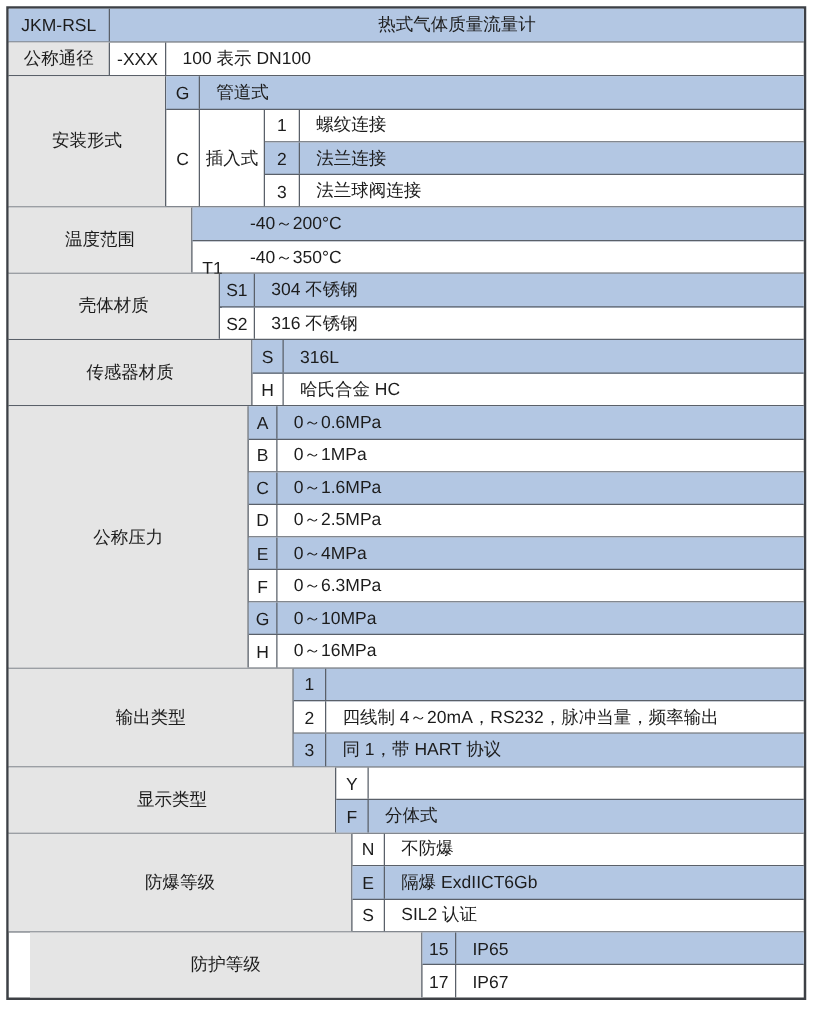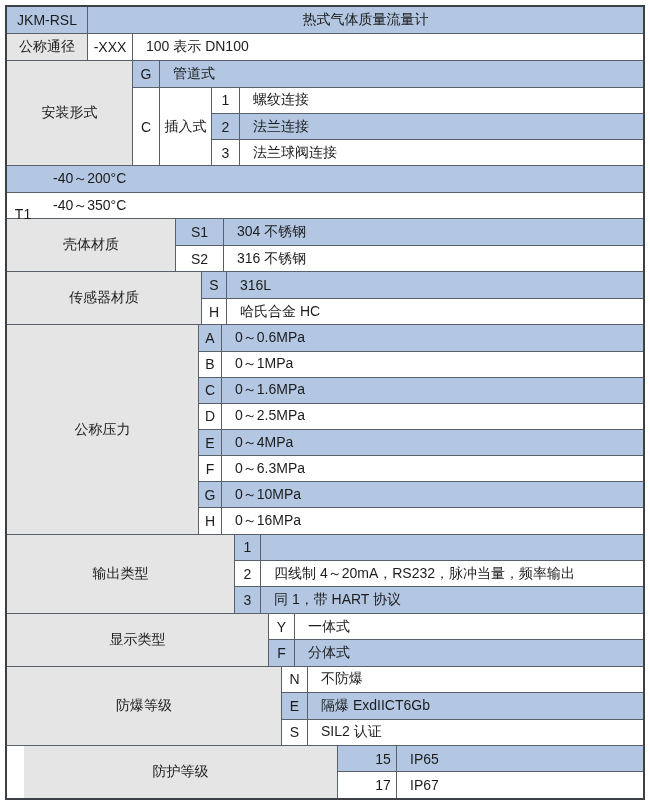--- a/index.html
+++ b/index.html
@@ -31,27 +31,27 @@
   .row:last-child{border-bottom:none;}
   .subband{flex:3 1 0;display:flex;min-height:0;}
   .blue{background:var(--blue);}
   .w-c1{width:81px;}
   .w-ndcode{width:45px;}
   .w-inst-lab{width:126px;}
   .w-gc{width:27px;}
   .w-subtype{width:52px;}
   .w-subcode{width:28px;}
   .w-temp-lab{width:147px;}  .w-temp-code{width:33px;margin-top:48px;}
-  .w-shell-lab{width:169px;} .w-shell-code{width:48px;}
+  .w-shell-lab{width:169px;} .w-shell-code{width:28px;}
   .w-sens-lab{width:195px;}  .w-sens-code{width:25px;}
   .w-pres-lab{width:192px;}  .w-pres-code{width:23px;}
   .w-out-lab{width:228px;}   .w-out-code{width:26px;}
   .w-disp-lab{width:262px;}  .w-disp-code{width:26px;}
   .w-ex-lab{width:275px;}    .w-ex-code{width:26px;}
-  .w-prot-lab{width:314px;margin-left:17px;}  .w-prot-code{width:27px;margin-left:32px;}
+  .w-prot-lab{width:314px;margin-left:17px;}  .w-prot-code{width:27px;}
 </style>
 </head>
 <body>
 
 <div class="spec-table">
 
   <div class="sec" style="--r:1">
     <div class="cell lab w-c1 blue">JKM-RSL</div>
     <div class="cell val center blue">热式气体质量流量计</div>
   </div>
@@ -84,20 +84,21 @@
           <div class="row">
             <div class="cell code w-subcode">3</div>
             <div class="cell val">法兰球阀连接</div>
           </div>
         </div>
       </div>
     </div>
   </div>
 
   <div class="sec" style="--r:2">
+    <div class="cell lab w-temp-lab">温度范围</div>
     <div class="col">
       <div class="row blue">
         <div class="cell code w-temp-code">T1</div>
         <div class="cell val">-40～200°C</div>
       </div>
       <div class="row">
         <div class="cell code w-temp-code">T2</div>
         <div class="cell val">-40～350°C</div>
       </div>
     </div>
@@ -184,21 +185,20 @@
         <div class="cell val">同 1，带 HART 协议</div>
       </div>
     </div>
   </div>
 
   <div class="sec" style="--r:2">
     <div class="cell lab w-disp-lab">显示类型</div>
     <div class="col">
       <div class="row">
         <div class="cell code w-disp-code">Y</div>
-        <div class="cell val">一体式</div>
       </div>
       <div class="row blue">
         <div class="cell code w-disp-code">F</div>
         <div class="cell val">分体式</div>
       </div>
     </div>
   </div>
 
   <div class="sec" style="--r:3">
     <div class="cell lab w-ex-lab">防爆等级</div>

